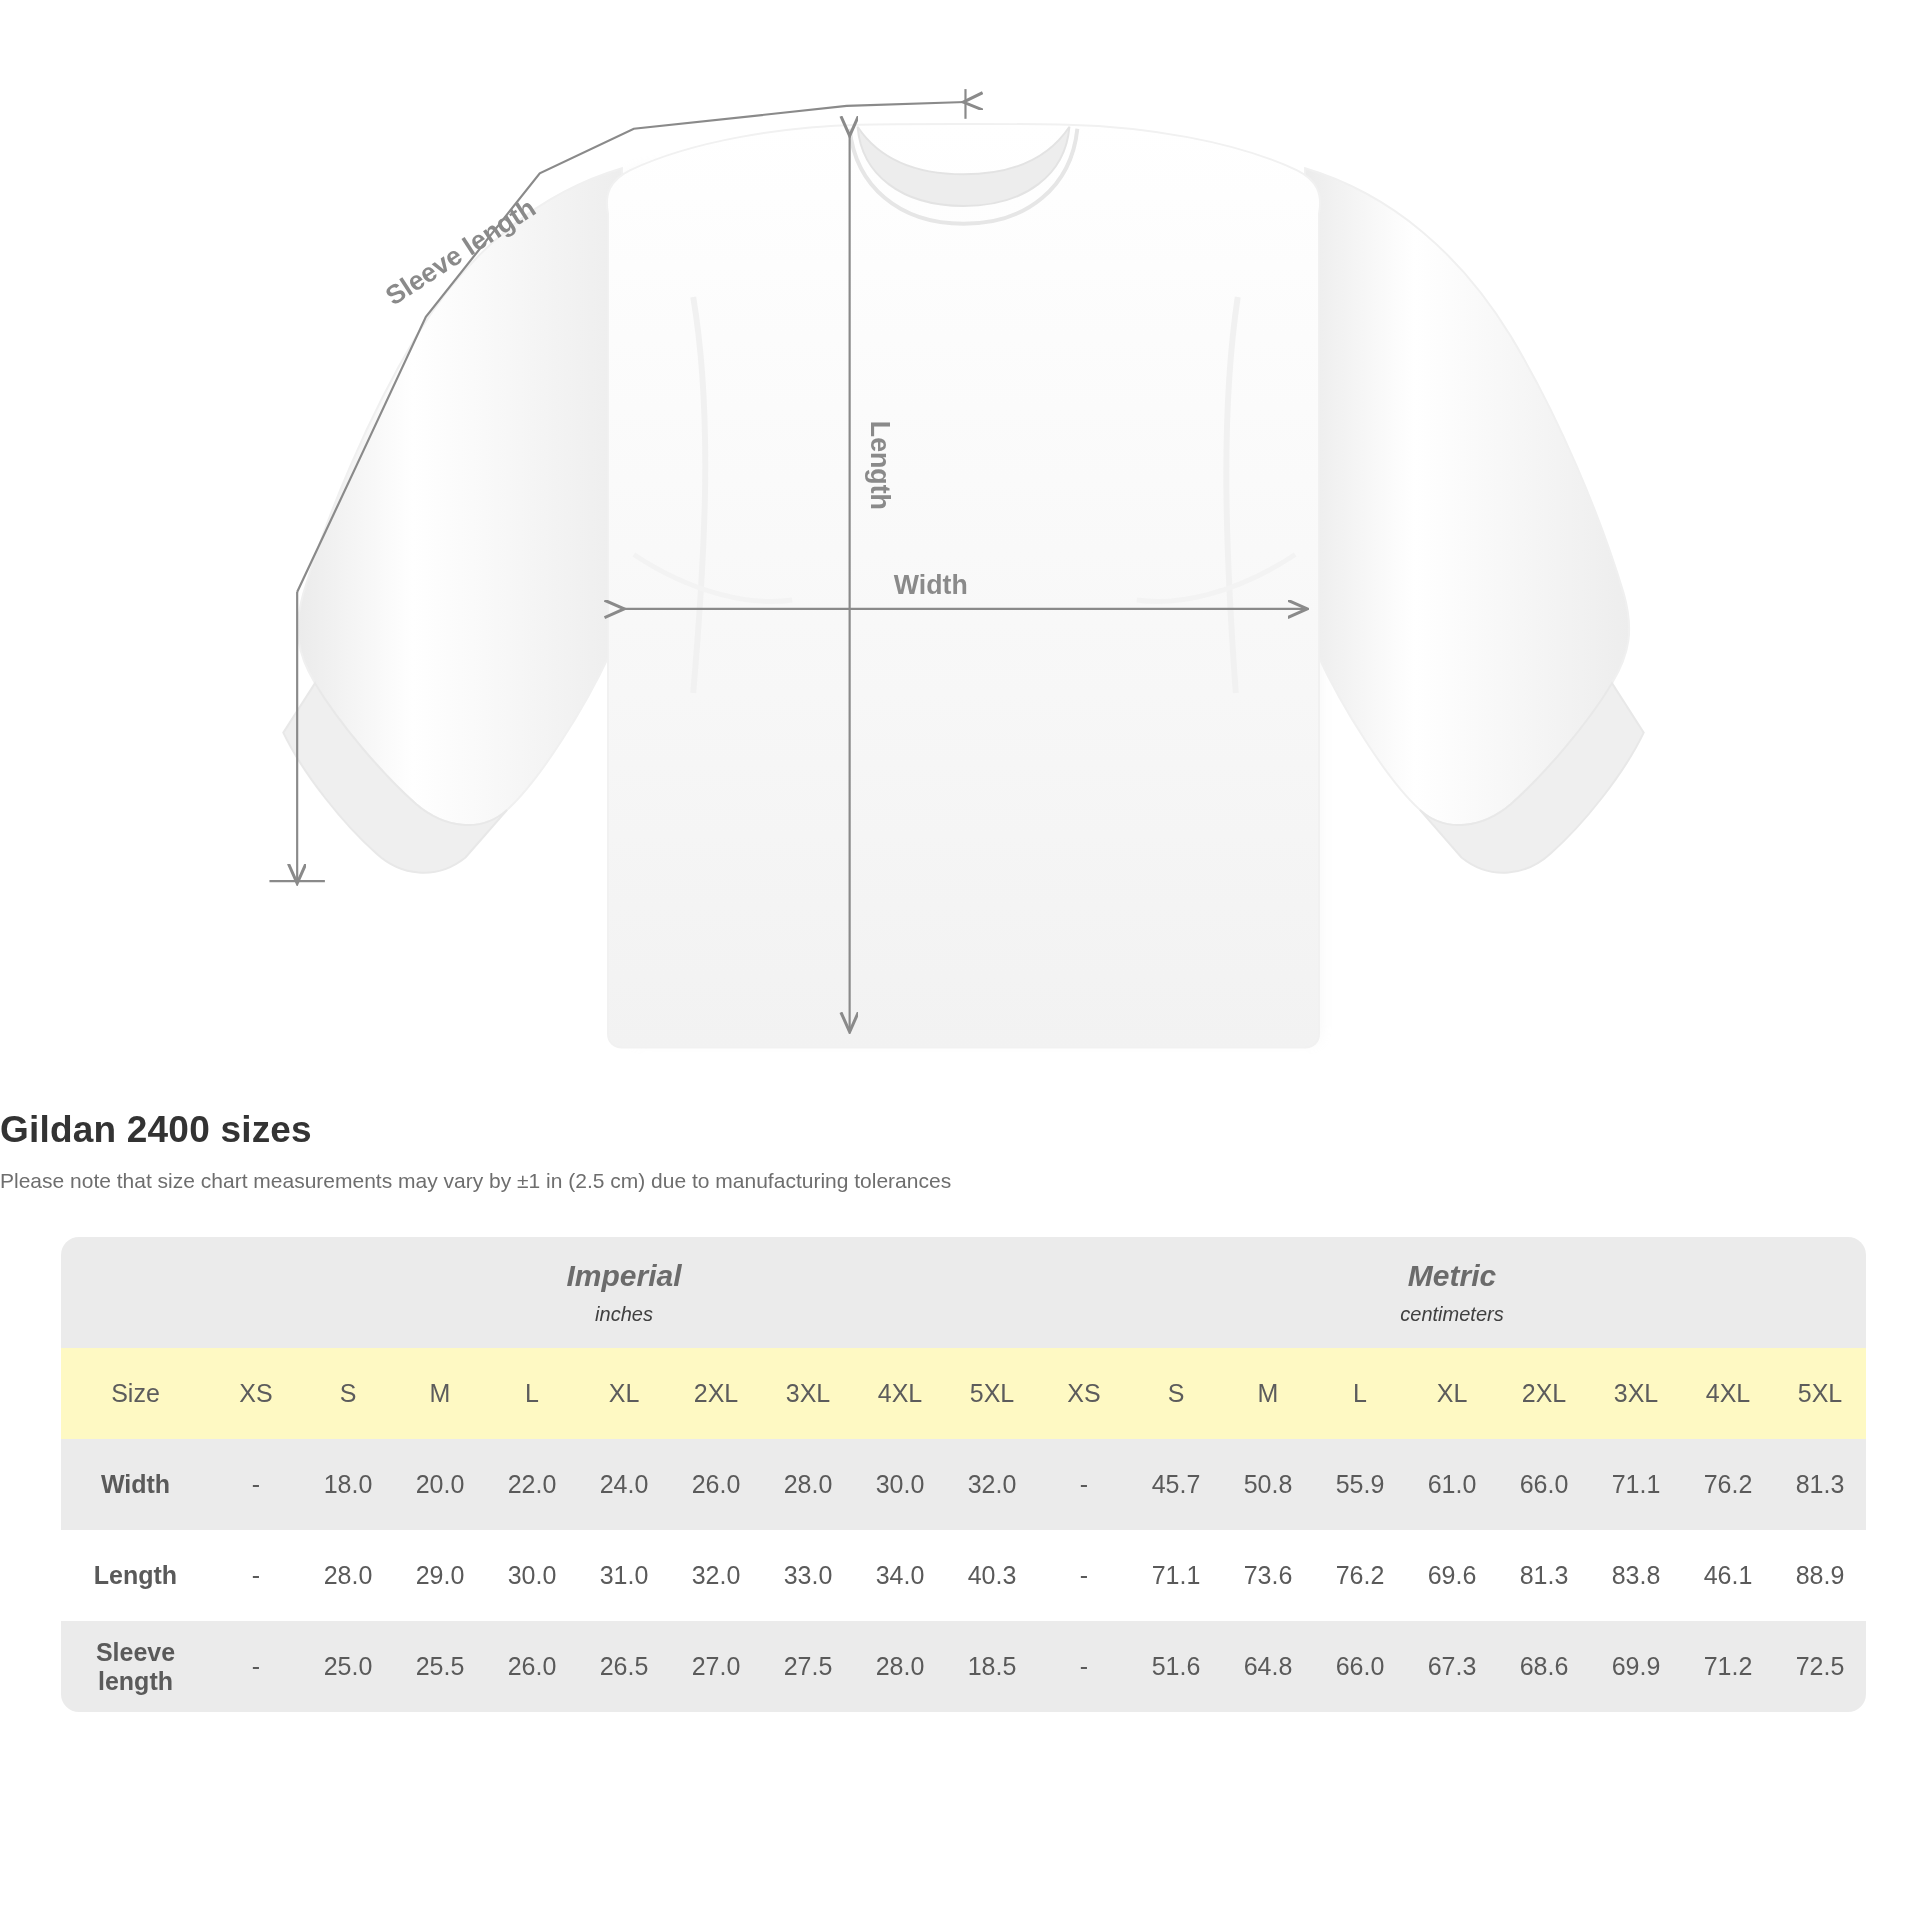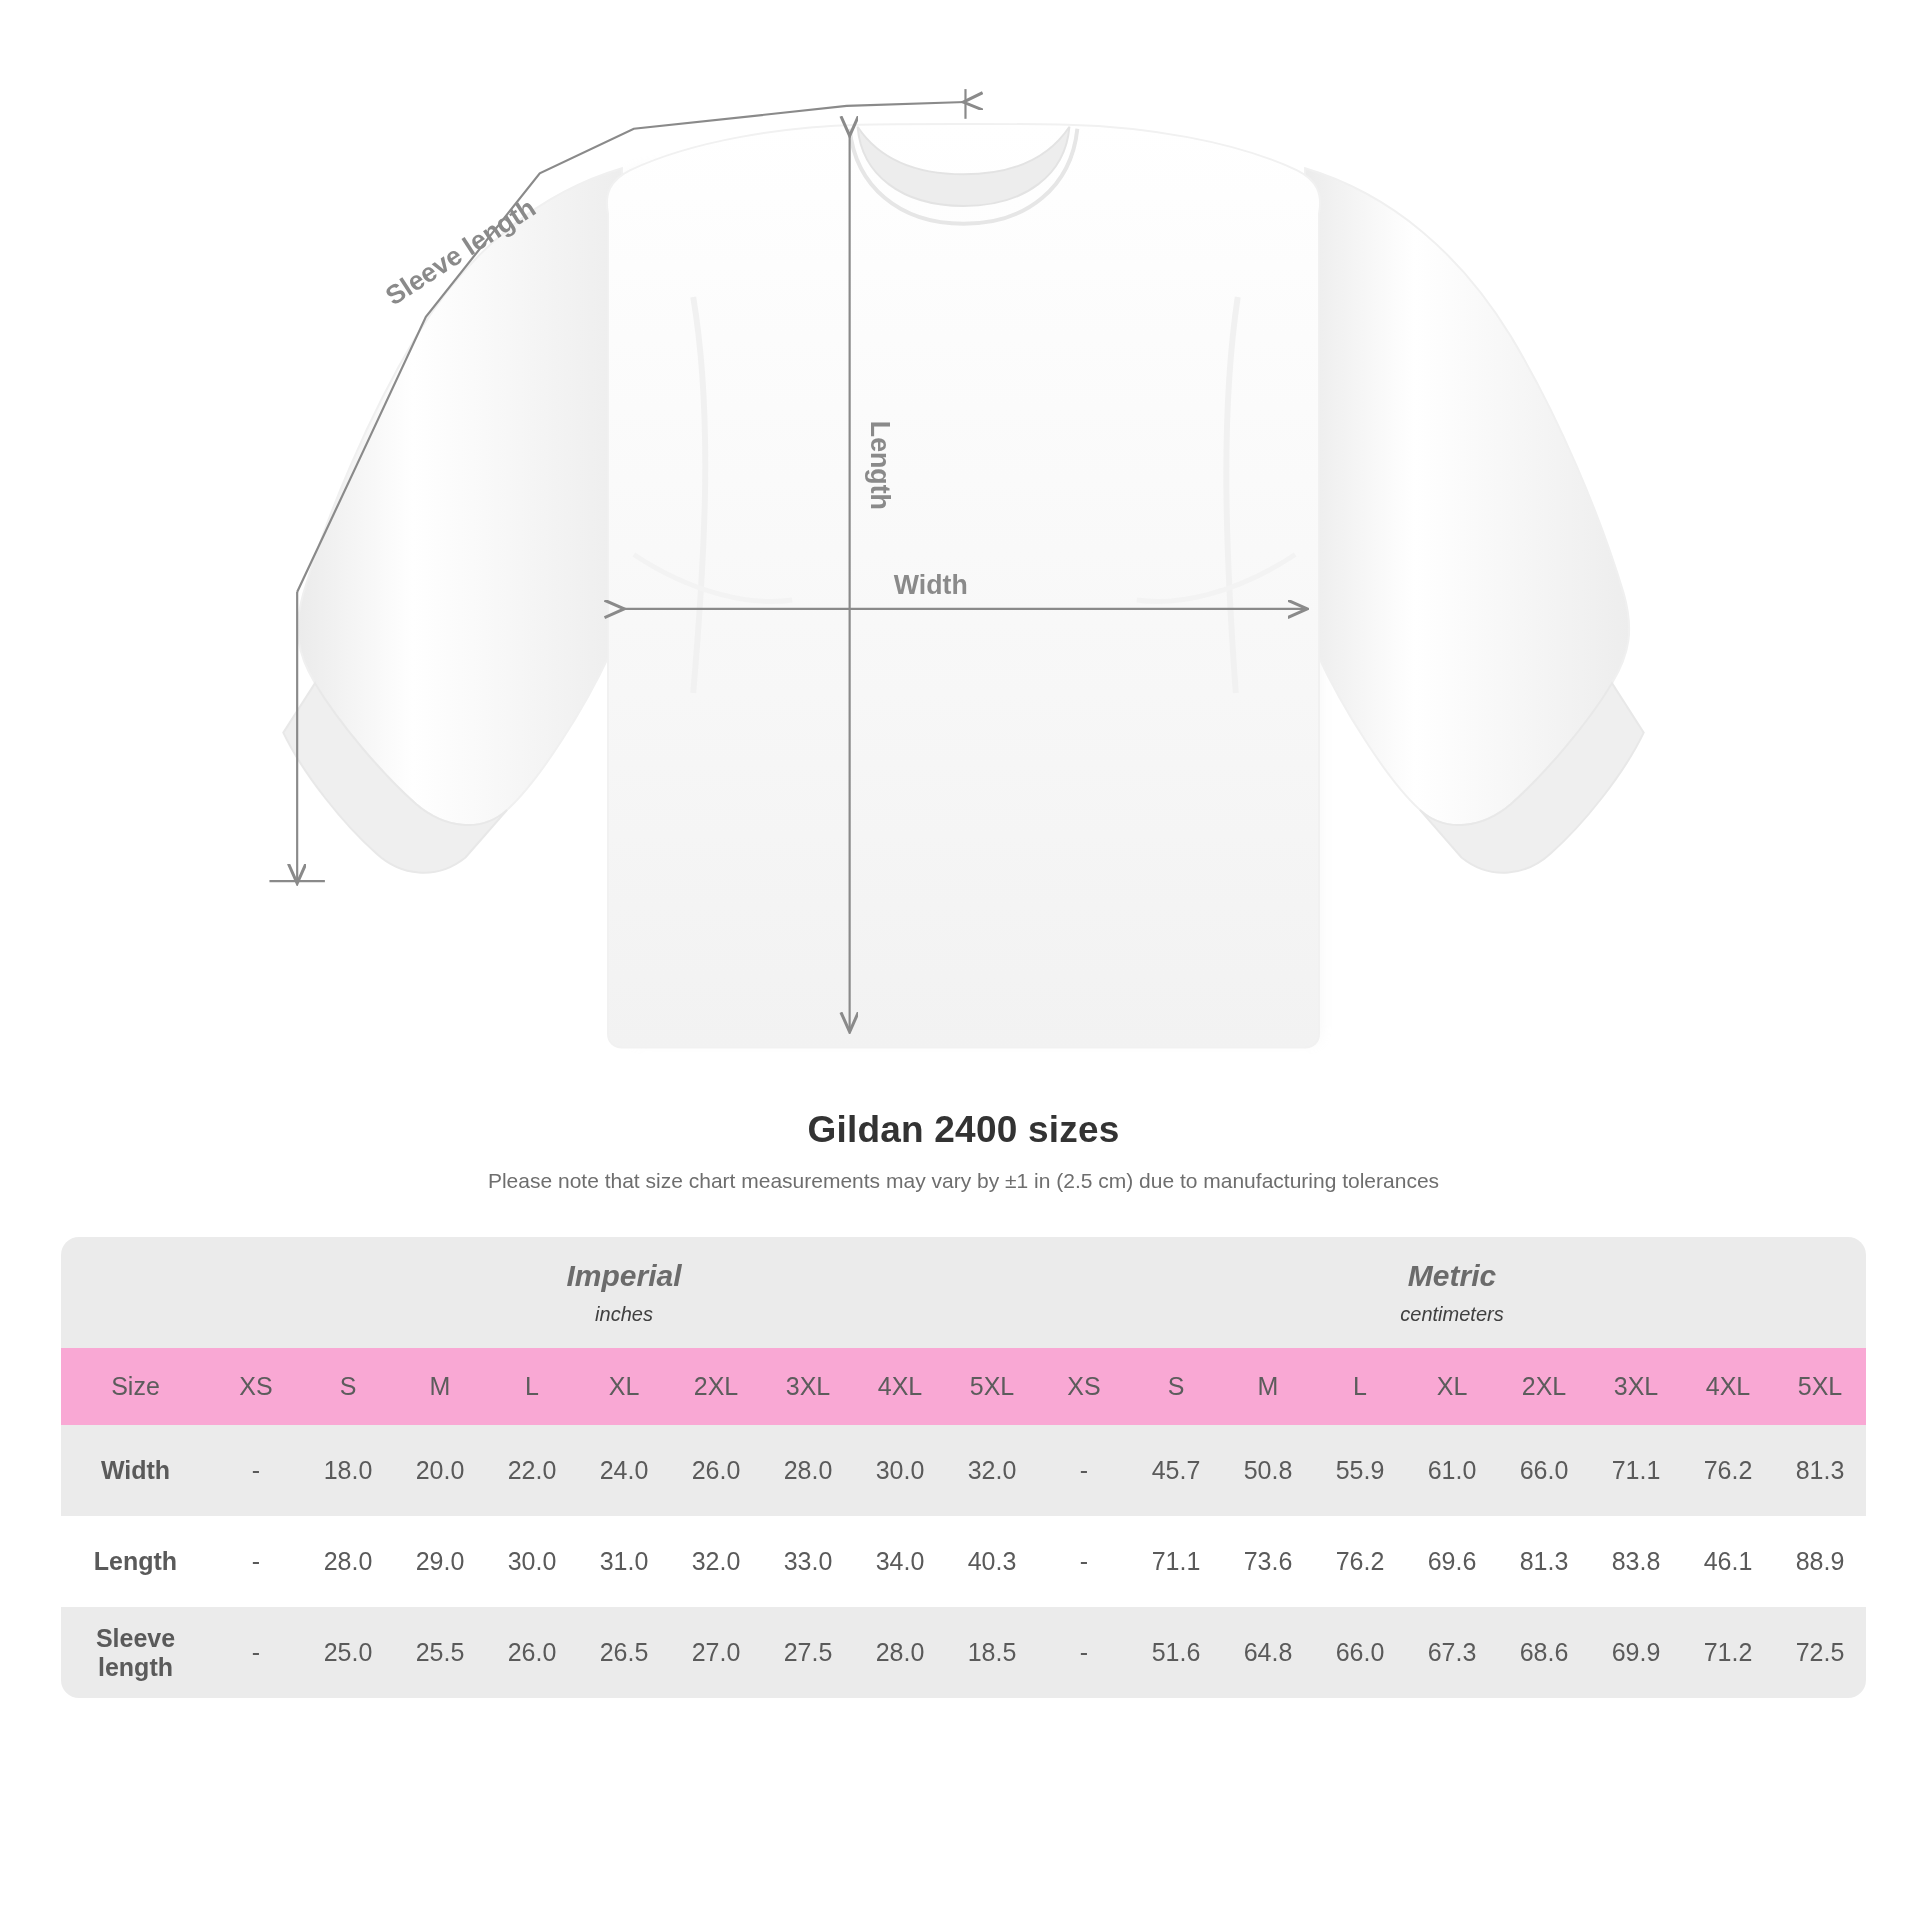--- a/index.html
+++ b/index.html
@@ -27,21 +27,21 @@
     height: 1099px;
   }
   .illustration svg {
     position: absolute;
     left: 0;
     top: 0;
   }
 
   
   .title-block {
-    text-align: center;
+    text-align: left;
     margin-top: 10px;
   }
   .chart-title {
     font-size: 37px;
     font-weight: bold;
     color: #333333;
     letter-spacing: 0.2px;
   }
   .chart-subtitle {
     font-size: 21px;
@@ -77,22 +77,22 @@
     font-style: italic;
     color: #6b6b6b;
   }
   .unit-sub {
     font-size: 20px;
     font-style: italic;
     color: #404040;
     margin-top: 10px;
   }
   .size-row td {
-    height: 77px;
-    background: #f9a8d4;
+    height: 91px;
+    background: #fef9c3;
     font-size: 25px;
     color: #5c5c5c;
     font-weight: bold;
     vertical-align: middle;
   }
   .size-row td.rowlabel {
     font-size: 25px;
   }
   .data-row td {
     height: 91px;

